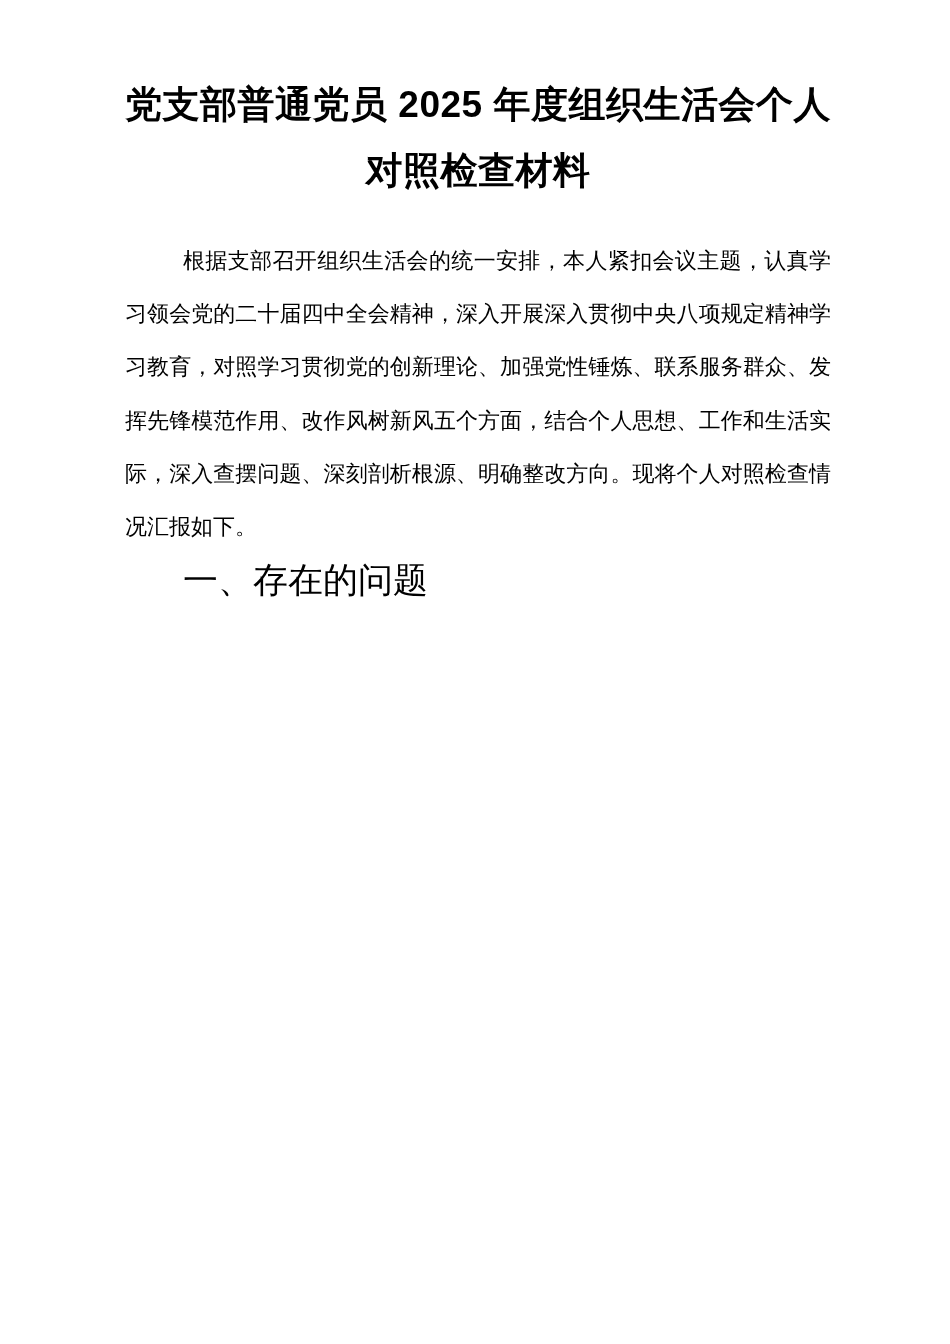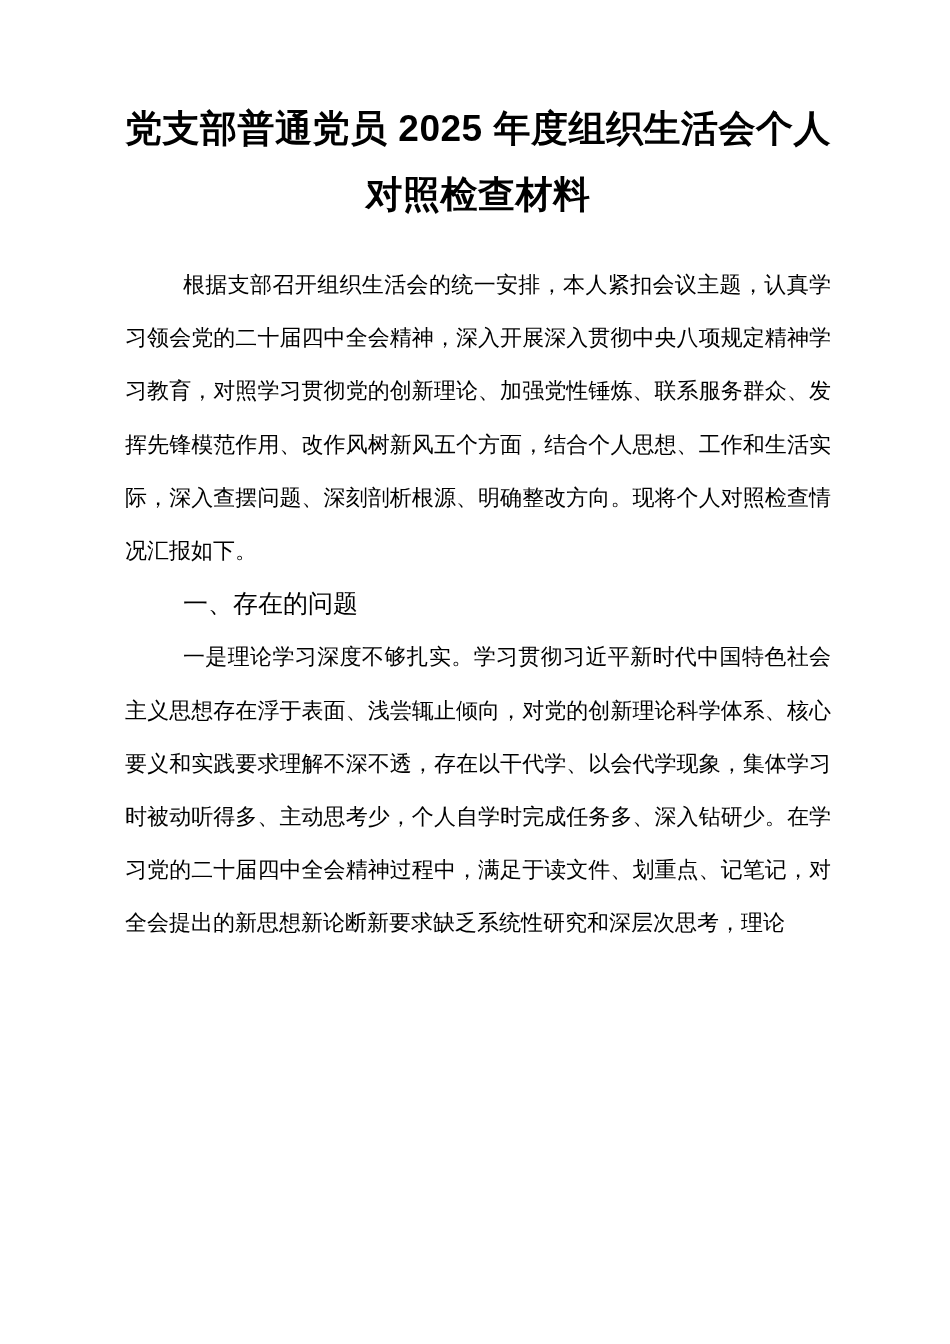--- a/index.html
+++ b/index.html
@@ -23,21 +23,21 @@
     padding: 0;
   }
   .content {
     position: absolute;
     left: 125px;
     top: 0;
     width: 706px;
   }
   .doc-title {
     margin: 0;
-    padding-top: 96px;
+    padding-top: 72px;
     font-size: 37px;
     line-height: 66px;
     font-weight: 700;
     text-align: center;
     letter-spacing: 0.5px;
     word-break: break-all;
     white-space: pre-wrap;
   }
   .para {
     margin: 0;
@@ -50,21 +50,21 @@
     word-break: break-all;
     word-wrap: break-word;
     letter-spacing: 0px;
   }
   .para.first-body {
     margin-top: 30px;
   }
   .heading-l1,
   .heading-l2 {
     margin: 0;
-    font-size: 25px;
+    font-size: 35px;
     line-height: 53.2px;
     font-weight: 500;
     text-indent: 58px;
     word-break: break-all;
   }
   .heading-l2 {
     text-indent: 50px;
   }
 </style>
 </head>
@@ -73,16 +73,15 @@
 <div class="page">
   <div class="content">
 
     <h1 class="doc-title">党支部普通党员 2025 年度组织生活会个人对照检查材料</h1>
 
     <p class="para first-body">根据支部召开组织生活会的统一安排，本人紧扣会议主题，认真学习领会党的二十届四中全会精神，深入开展深入贯彻中央八项规定精神学习教育，对照学习贯彻党的创新理论、加强党性锤炼、联系服务群众、发挥先锋模范作用、改作风树新风五个方面，结合个人思想、工作和生活实际，深入查摆问题、深刻剖析根源、明确整改方向。现将个人对照检查情况汇报如下。</p>
 
     <p class="heading-l1">一、存在的问题</p>
 
 
-    <p class="para">一是理论学习深度不够扎实。学习贯彻习近平新时代中国特色社会主义思想存在浮于表面、浅尝辄止倾向，对党的创新理论科学体系、核心要义和实践要求理解不深不透，存在以干代学、以会代学现象，集体学习时被动听得多、主动思考少，个人自学时完成任务多、深入钻研少。在学习党的二十届四中全会精神过程中，满足于读文件、划重点、记笔记，对全会提出的新思想新论断新要求缺乏系统性研究和深层次思考，理论</p>
 
   </div>
 </div>
 
 </body></html>

